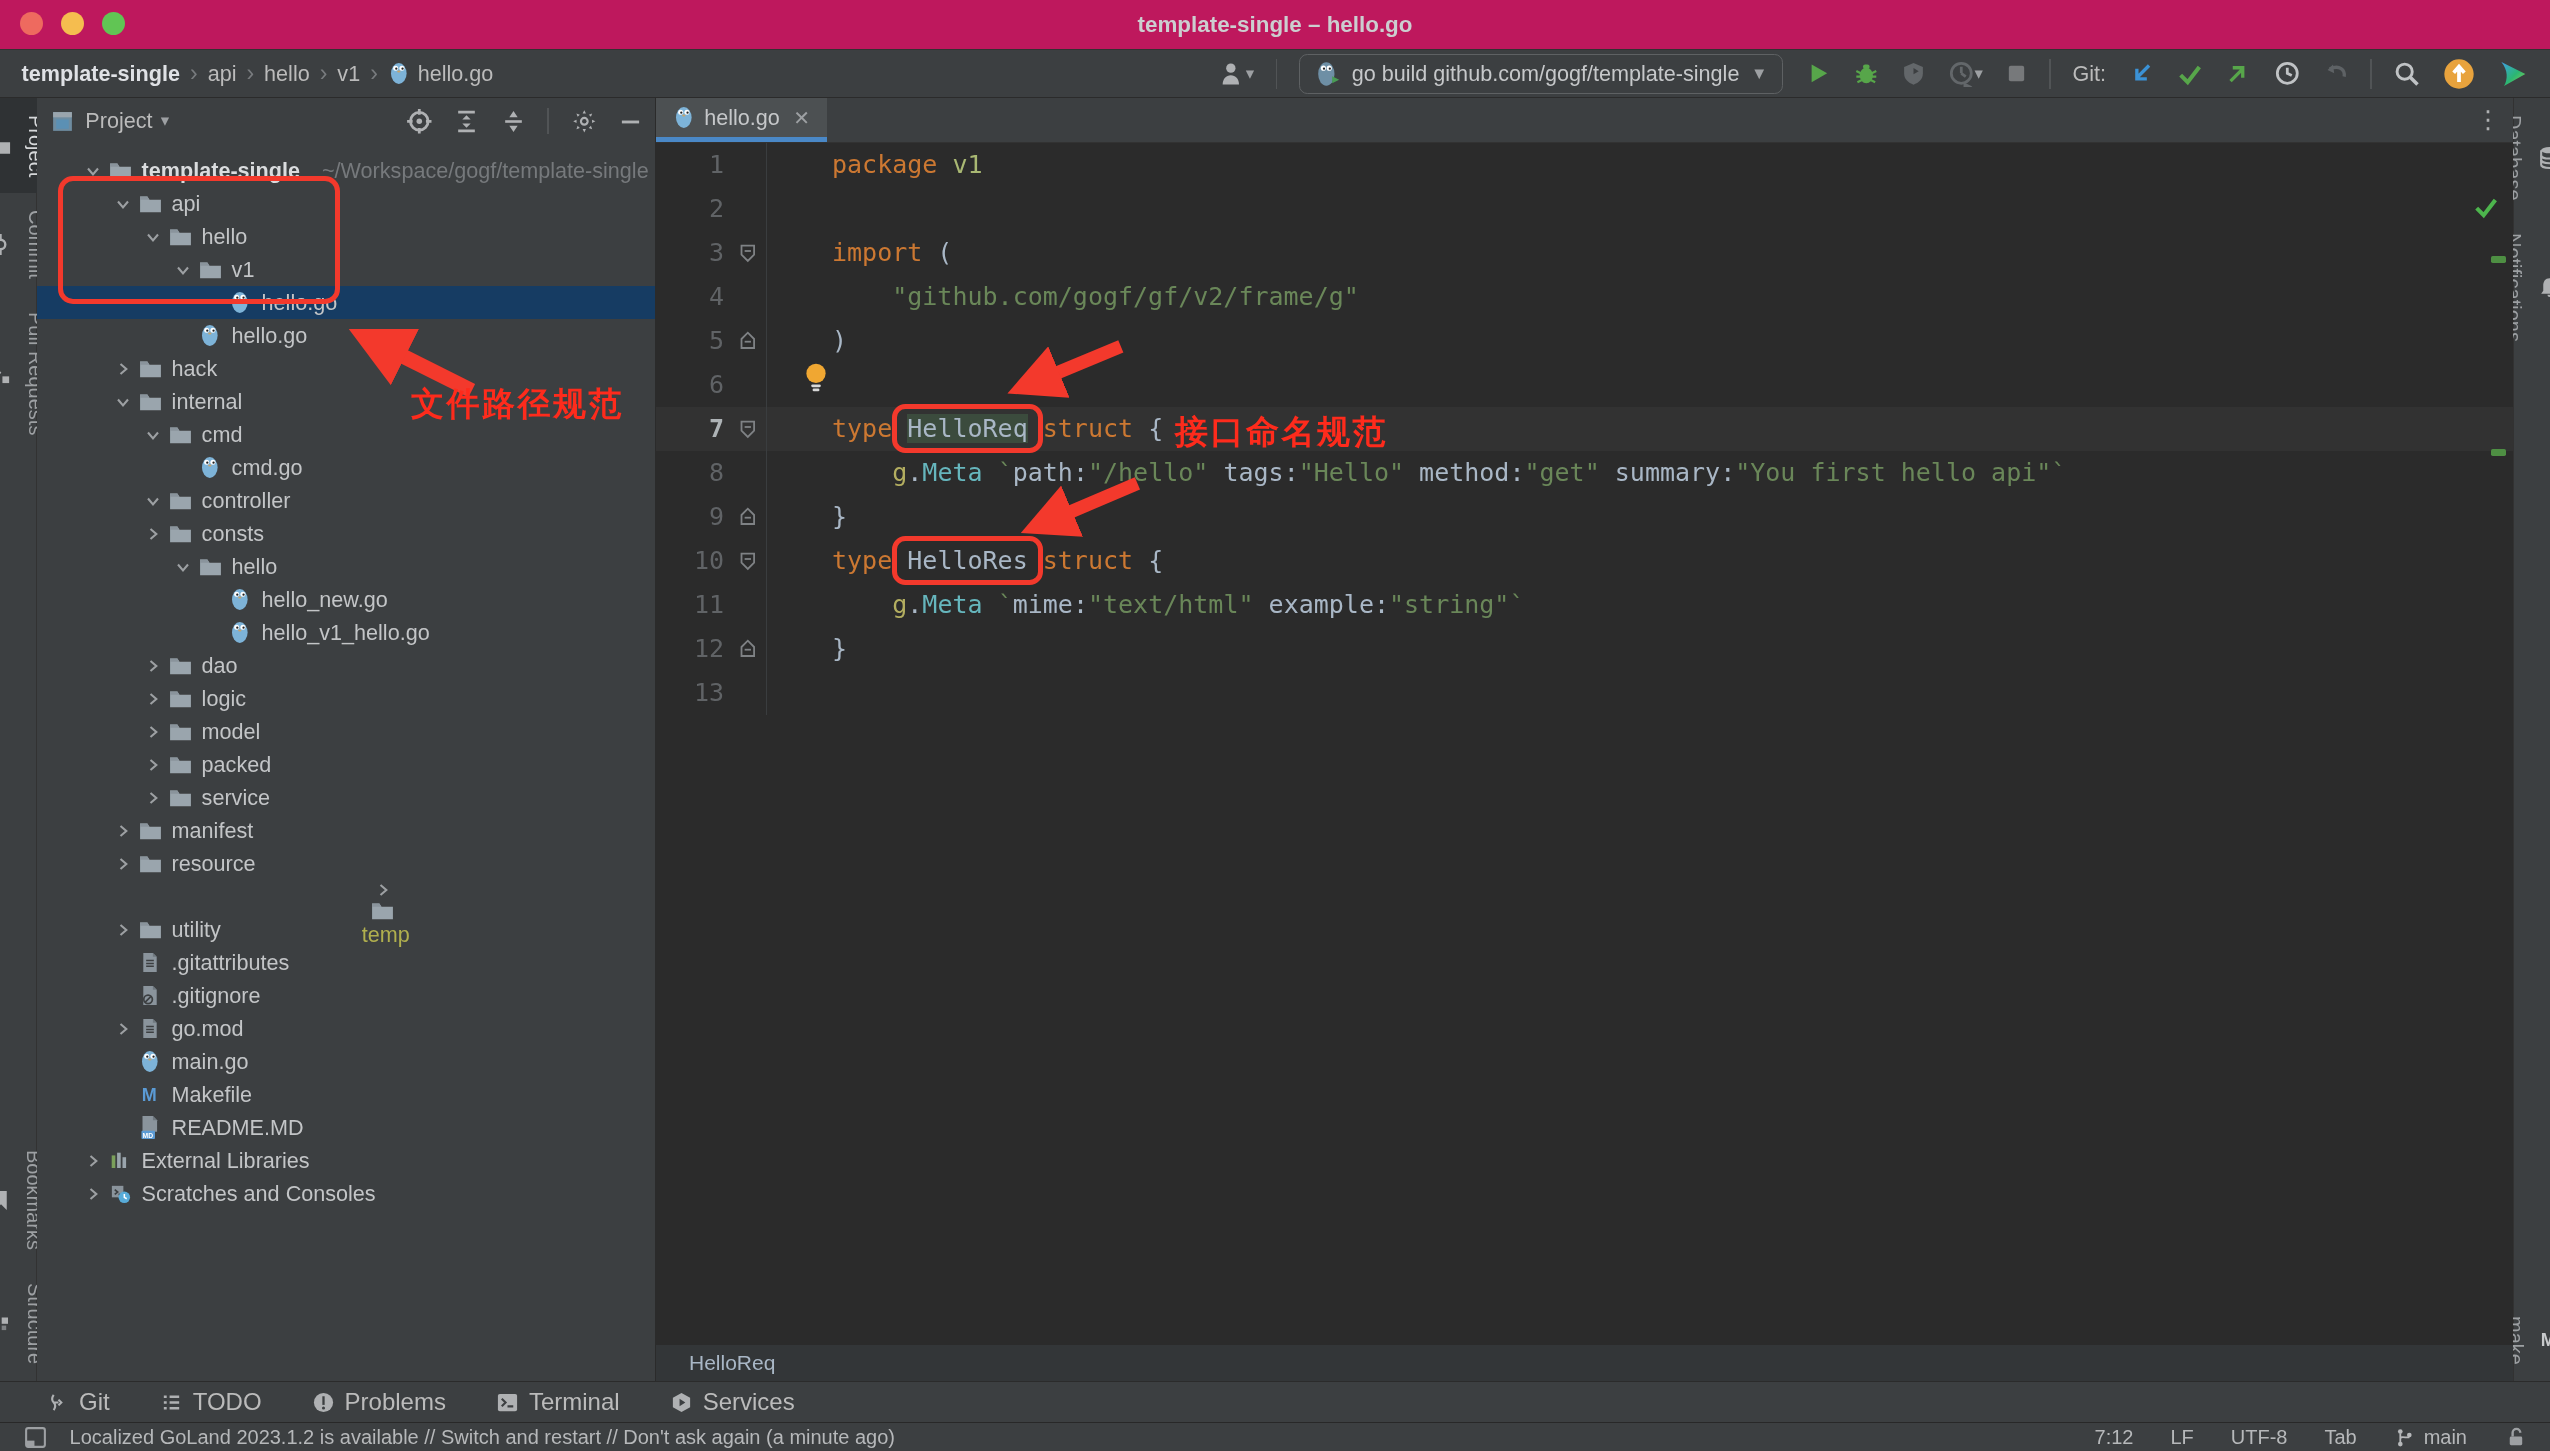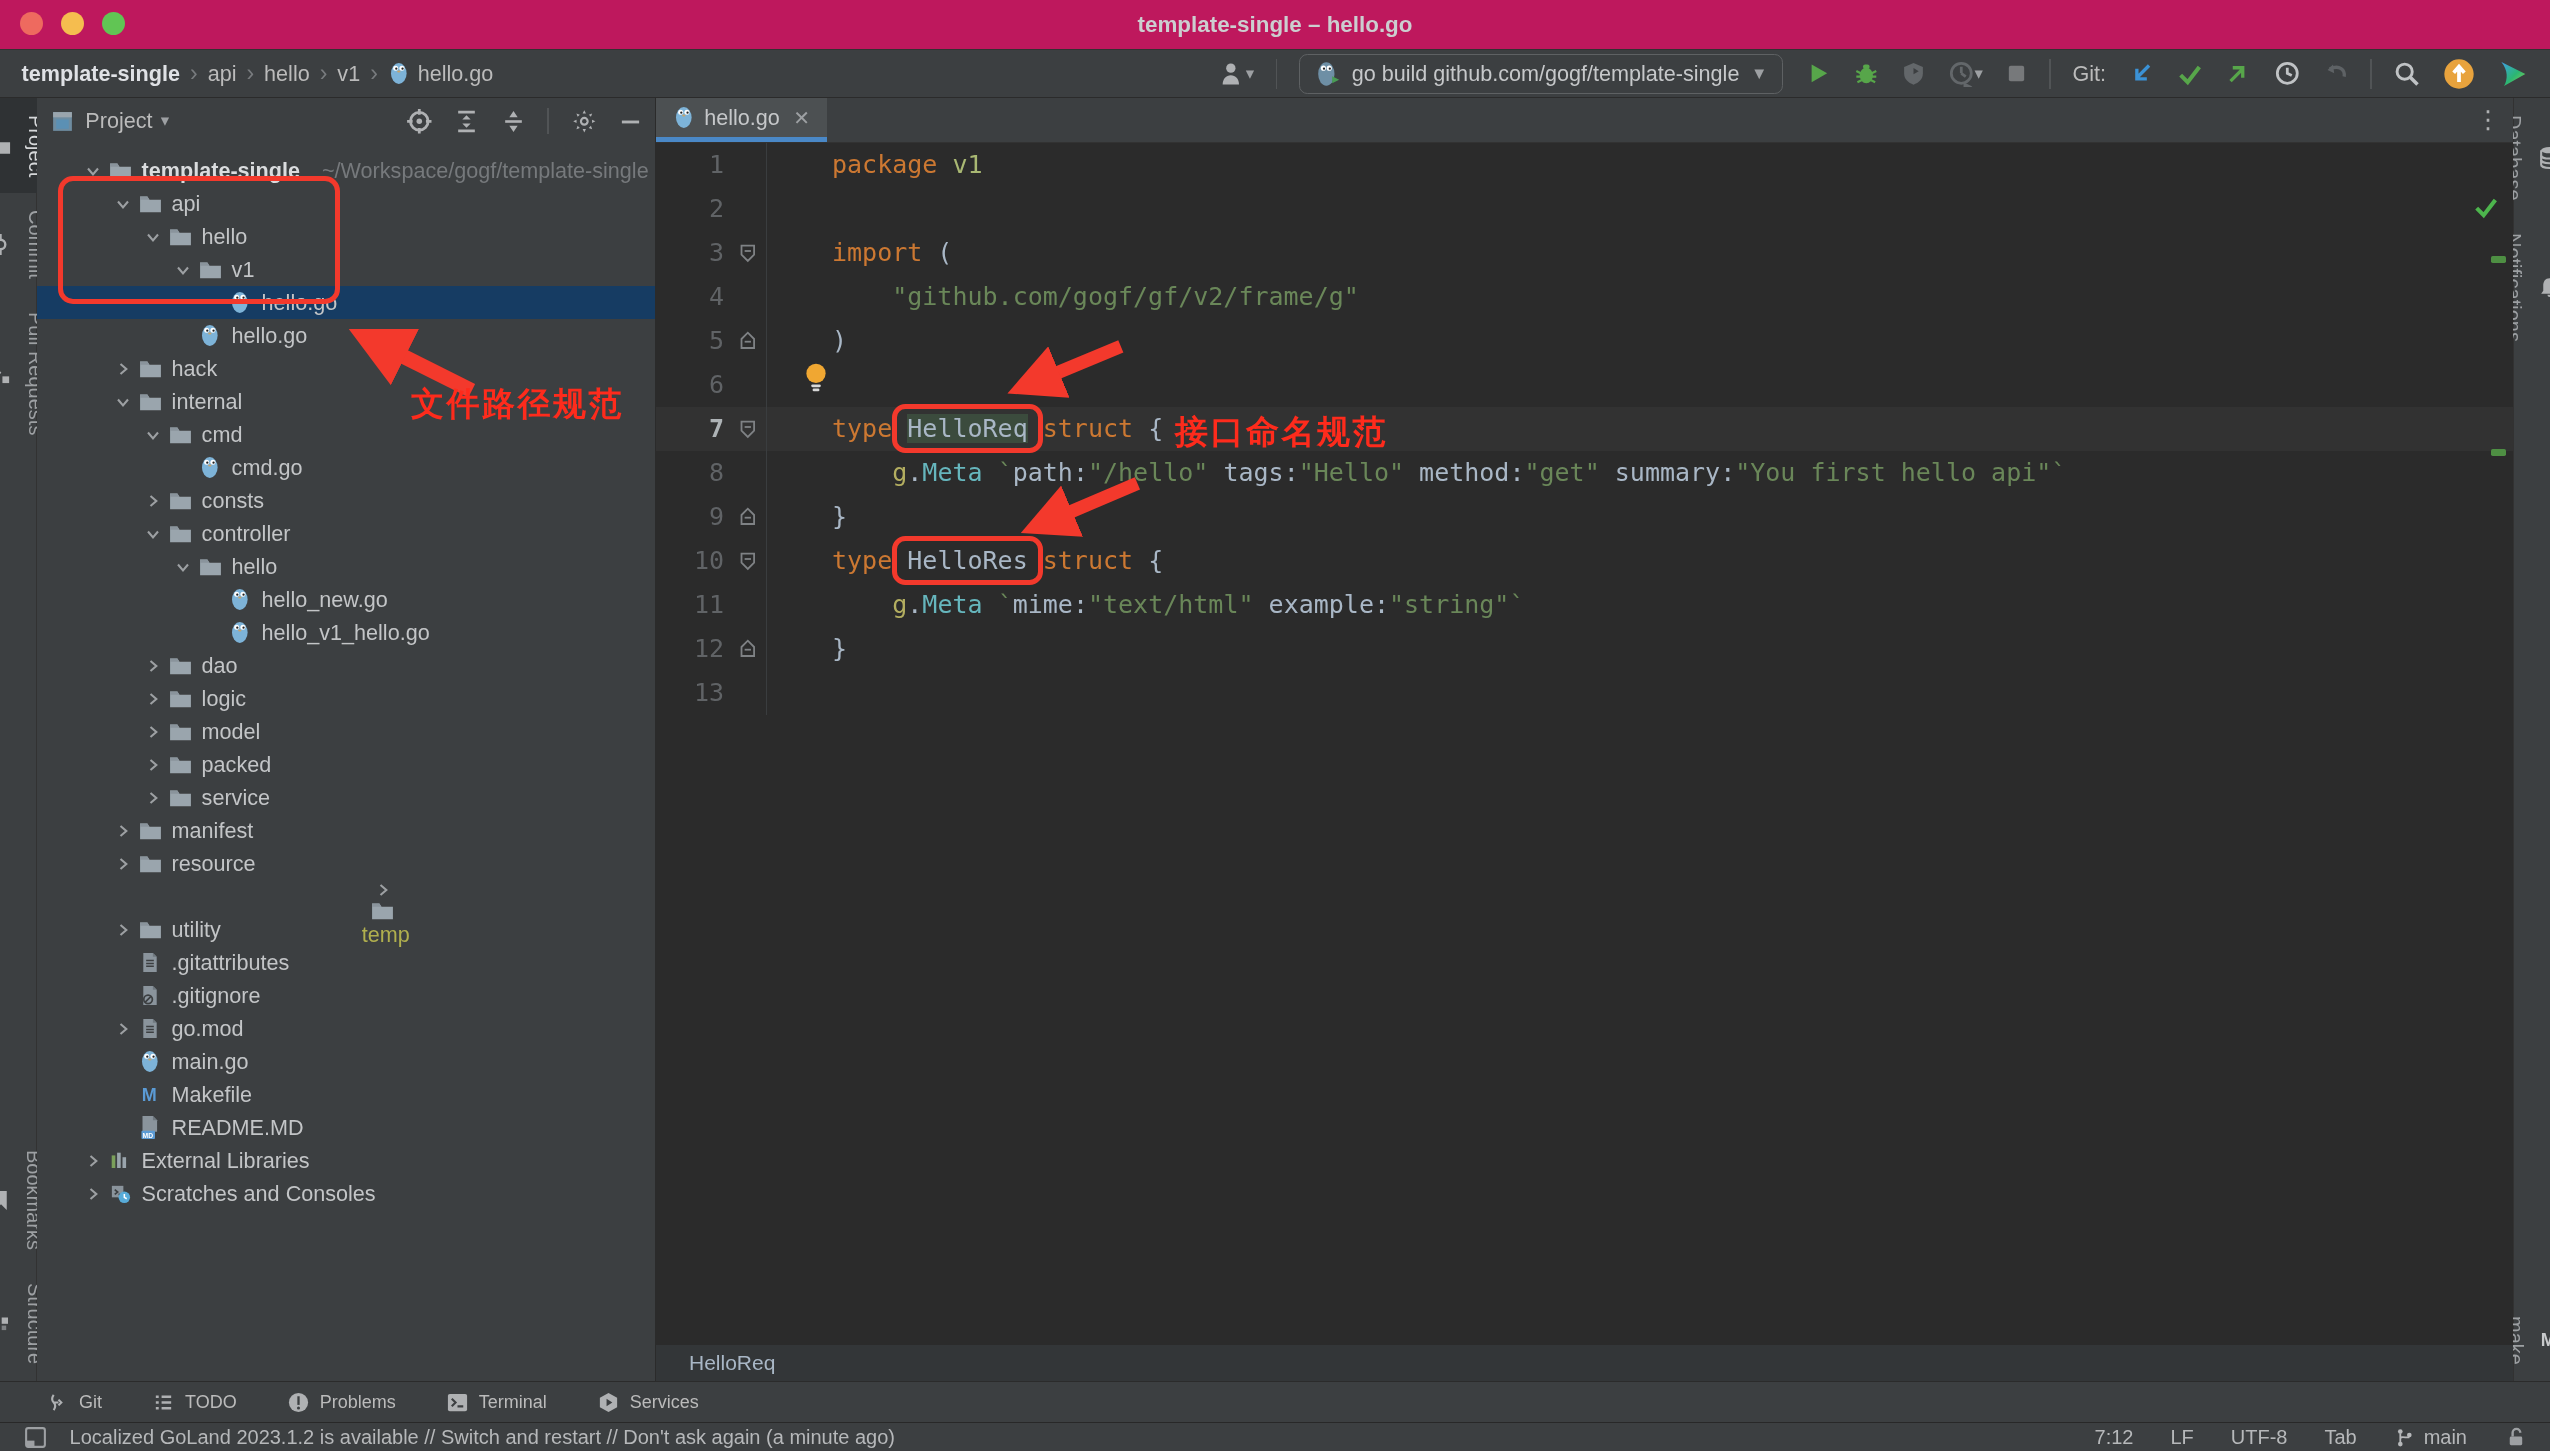--- a/index.html
+++ b/index.html
@@ -79,21 +79,21 @@
   .overlay { position:absolute; inset:0; pointer-events:none; }
   .cn-label { position:absolute; color:#FE2B1C; font-size:33px; font-weight:bold; letter-spacing:2.5px; }
   .bulb { position:absolute; }
   .stripe-mark { position:absolute; right:6.6px; width:15px; height:6.6px; background:#4E8F43; border-radius:1.7px; }
   .insp-ok { position:absolute; right:13.3px; top:50px; }
   .tree-annot-box { position:absolute; left:21px; top:78px; width:282px; height:128px;
                     border:5px solid #F3392C; border-radius:15px; }
 
   
   .bottom-stripe { height:41px; background:#3C3F41; border-top:0.8px solid #2B2B2B; display:flex; align-items:center;
-                   gap:50px; padding-left:46px; font-size:18px; color:#BBBBBB; }
+                   gap:50px; padding-left:46px; font-size:24px; color:#BBBBBB; }
   .bs-item { display:flex; align-items:center; gap:10px; }
   .statusbar { height:30px; background:#3C3F41; border-top:0.8px solid #282828; display:flex; align-items:center;
                font-size:20px; color:#B6B8BA; padding:0 23px; }
   .statusbar .msg { margin-left:21.6px; }
   .sb-right { margin-left:auto; display:flex; align-items:center; gap:37px; }
   .sb-item { display:flex; align-items:center; gap:8.3px; }
 </style>
 </head>
 <body>
 
@@ -472,44 +472,44 @@
               <circle cx="7.6" cy="7.4" r="1.1" fill="#222"></circle>
               <circle cx="13.6" cy="7.4" r="1.1" fill="#222"></circle>
               <ellipse cx="10" cy="10" rx="1.6" ry="1" fill="#C9A46B"></ellipse>
             </svg>
           </span>
           <span class="tlabel">cmd.go</span>
         </div>
         <div class="trow" style="padding-left: 103px;">
           <span class="chev">
             <svg width="20" height="20" viewBox="0 0 24 24">
+              <path d="M6 9 L12 16 L18 9" stroke="#9DA0A3" stroke-width="2.5" fill="none"></path>
+            </svg>
+          </span>
+          <span class="ticon">
+            <svg width="25" height="21.6" viewBox="0 0 24 20">
+              <path d="M2 3 h7 l2 3 h11 v12 h-20 z" fill="#9AA5AD"></path>
+              <path d="M2 3 h7 l2 3 h-9 z" fill="#8A949C"></path>
+            </svg>
+          </span>
+          <span class="tlabel">controller</span>
+        </div>
+        <div class="trow" style="padding-left: 103px;">
+          <span class="chev">
+            <svg width="20" height="20" viewBox="0 0 24 24">
               <path d="M9 6 L16 12 L9 18" stroke="#9DA0A3" stroke-width="2.5" fill="none"></path>
             </svg>
           </span>
           <span class="ticon">
             <svg width="25" height="21.6" viewBox="0 0 24 20">
               <path d="M2 3 h7 l2 3 h11 v12 h-20 z" fill="#9AA5AD"></path>
               <path d="M2 3 h7 l2 3 h-9 z" fill="#8A949C"></path>
             </svg>
           </span>
           <span class="tlabel">consts</span>
-        </div>
-        <div class="trow" style="padding-left: 103px;">
-          <span class="chev">
-            <svg width="20" height="20" viewBox="0 0 24 24">
-              <path d="M6 9 L12 16 L18 9" stroke="#9DA0A3" stroke-width="2.5" fill="none"></path>
-            </svg>
-          </span>
-          <span class="ticon">
-            <svg width="25" height="21.6" viewBox="0 0 24 20">
-              <path d="M2 3 h7 l2 3 h11 v12 h-20 z" fill="#9AA5AD"></path>
-              <path d="M2 3 h7 l2 3 h-9 z" fill="#8A949C"></path>
-            </svg>
-          </span>
-          <span class="tlabel">controller</span>
         </div>
         <div class="trow" style="padding-left: 133px;">
           <span class="chev">
             <svg width="20" height="20" viewBox="0 0 24 24">
               <path d="M6 9 L12 16 L18 9" stroke="#9DA0A3" stroke-width="2.5" fill="none"></path>
             </svg>
           </span>
           <span class="ticon">
             <svg width="25" height="21.6" viewBox="0 0 24 20">
               <path d="M2 3 h7 l2 3 h11 v12 h-20 z" fill="#9AA5AD"></path>

